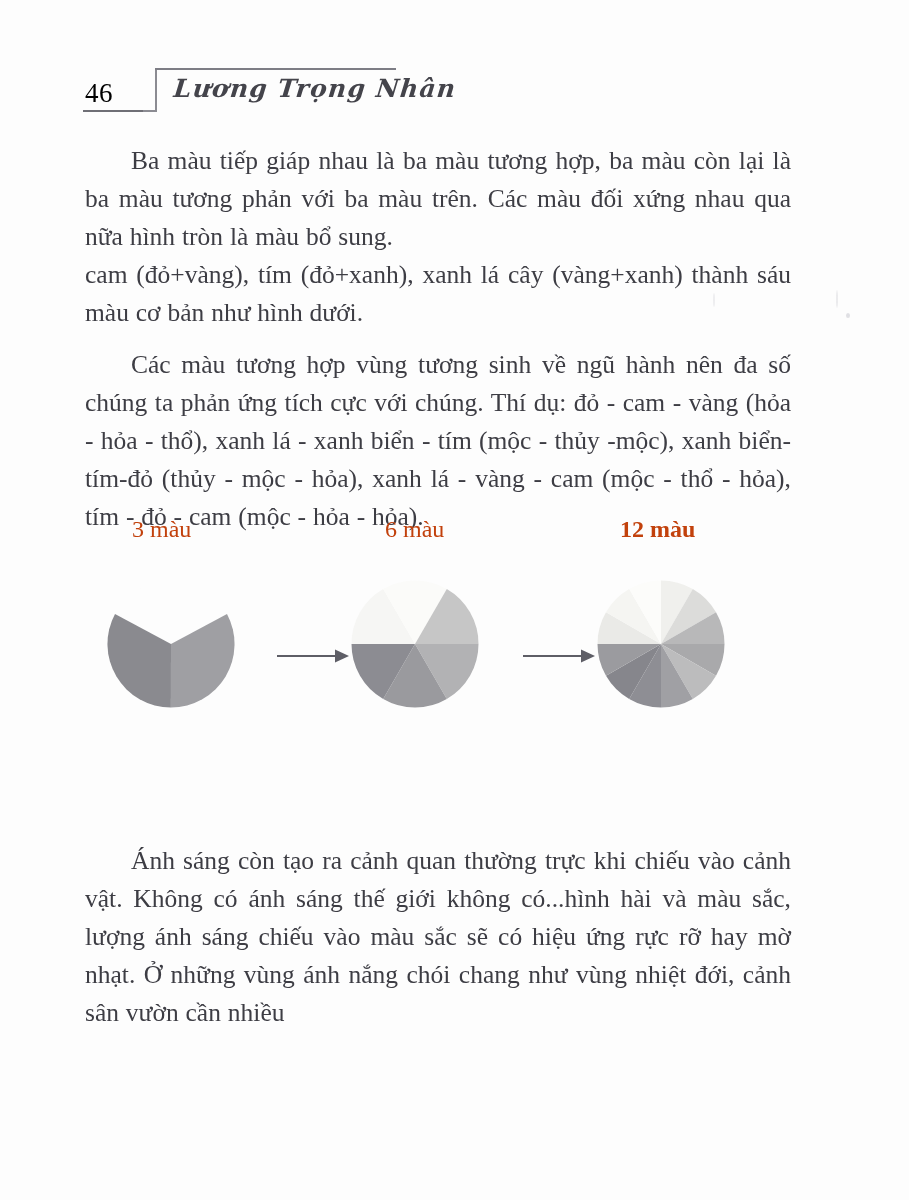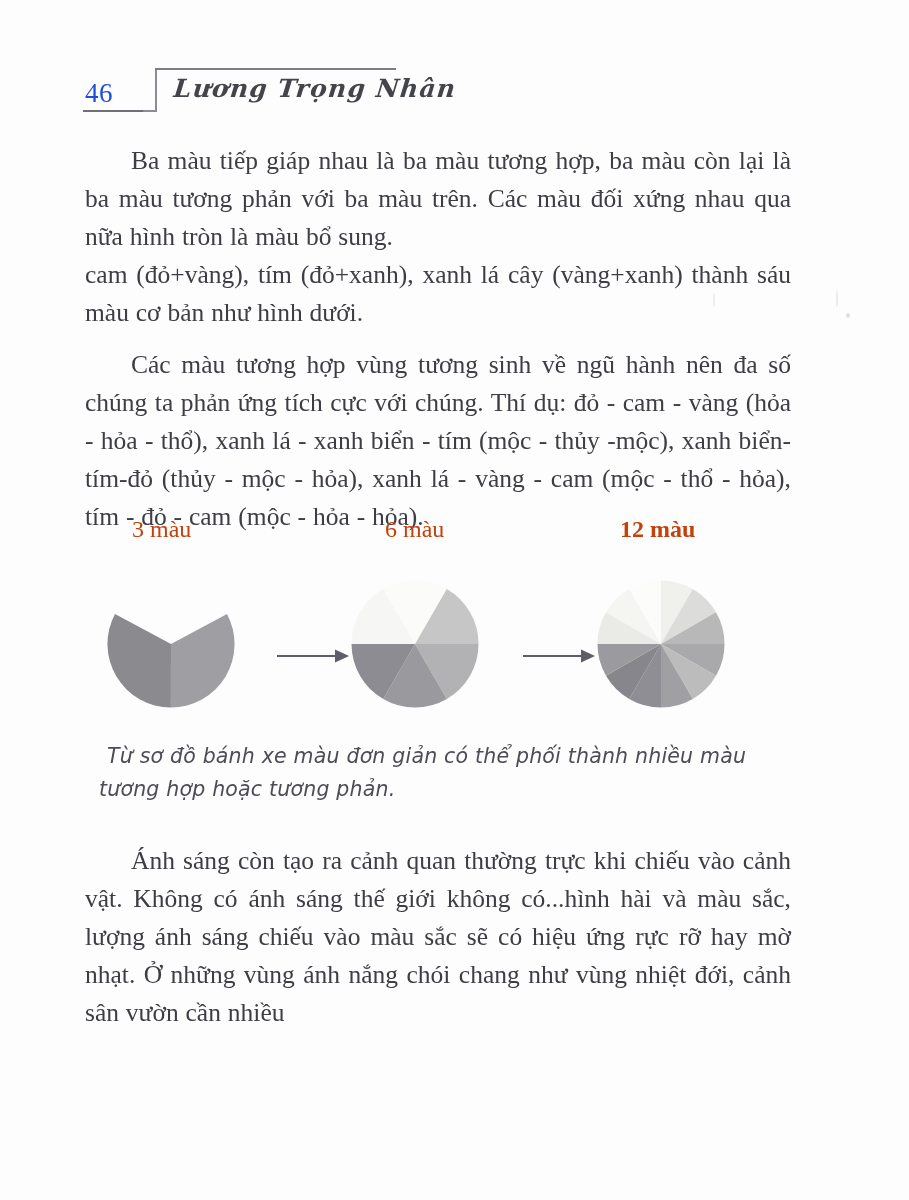--- a/index.html
+++ b/index.html
@@ -27,21 +27,21 @@
     width: 320px;
     height: 52px;
   }
 
   .page-number {
     position: absolute;
     left: 0;
     top: 12px;
     font-size: 27px;
     letter-spacing: 0.5px;
-    color: #1d4ed8;
+    color: #000000;
   }
 
   
   .rule-under-number {
     position: absolute;
     left: -2px;
     top: 44px;
     width: 60px;
     height: 2px;
     background: #6f6f76;
@@ -261,24 +261,20 @@
         <path d="M0,0 L63.5,0.0 A63.5,63.5 0 0 1 55.0,31.8 Z" fill="#a9a9ab"></path>
         <path d="M0,0 L55.0,31.8 A63.5,63.5 0 0 1 31.8,55.0 Z" fill="#bcbcbd"></path>
         <path d="M0,0 L31.8,55.0 A63.5,63.5 0 0 1 0.0,63.5 Z" fill="#a0a0a4"></path>
         <path d="M0,0 L0.0,63.5 A63.5,63.5 0 0 1 -31.8,55.0 Z" fill="#8e8e94"></path>
         <path d="M0,0 L-31.8,55.0 A63.5,63.5 0 0 1 -55.0,31.8 Z" fill="#86868c"></path>
         <path d="M0,0 L-55.0,31.8 A63.5,63.5 0 0 1 -63.5,0.0 Z" fill="#9b9b9f"></path>
       </g>
     </svg>
   </div>
 
-  <div class="caption">
-    <span class="cap-line l1">Từ sơ đồ bánh xe màu đơn giản có thể phối thành nhiều màu</span>
-    <span class="cap-line l2">tương hợp hoặc tương phản.</span>
-  </div>
 
   <div class="body-col-2">
     <p class="para indent gap">Ánh sáng còn tạo ra cảnh quan thường trực khi chiếu vào cảnh vật. Không có ánh sáng thế giới không có...hình hài và màu sắc, lượng ánh sáng chiếu vào màu sắc sẽ có hiệu ứng rực rỡ hay mờ nhạt. Ở những vùng ánh nắng chói chang như vùng nhiệt đới, cảnh sân vườn cần nhiều</p>
   </div>
 
   <span class="speck" style="left:846px;top:313px;width:4px;height:5px;"></span>
   <span class="speck" style="left:836px;top:290px;width:2px;height:18px;opacity:.35;"></span>
   <span class="speck" style="left:713px;top:293px;width:2px;height:14px;opacity:.3;"></span>
 
 </div>

